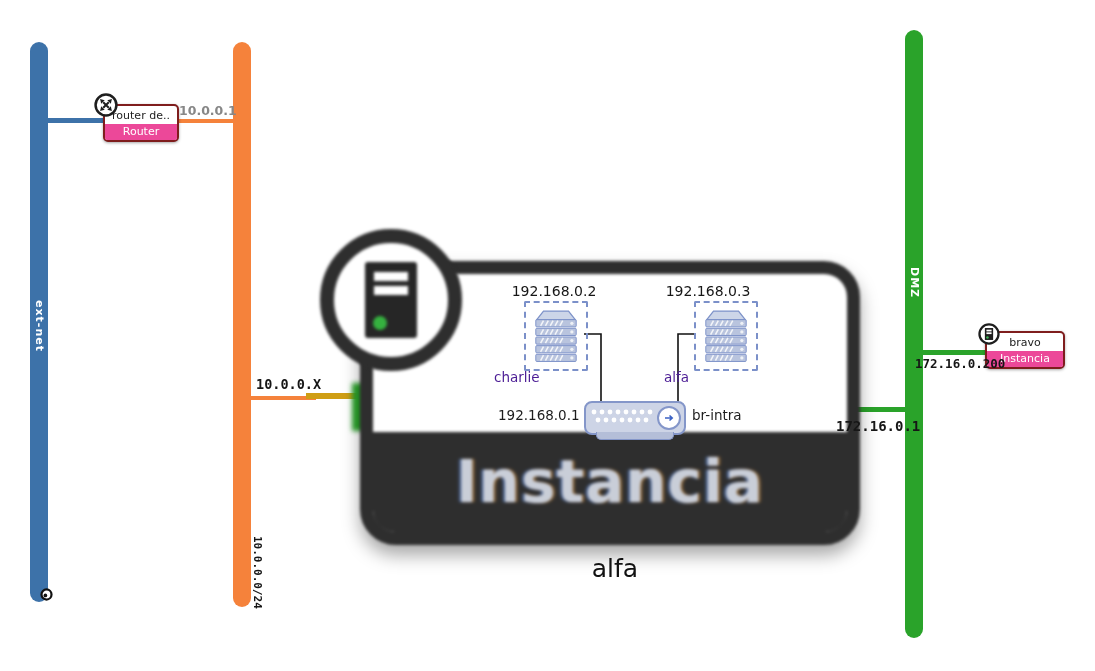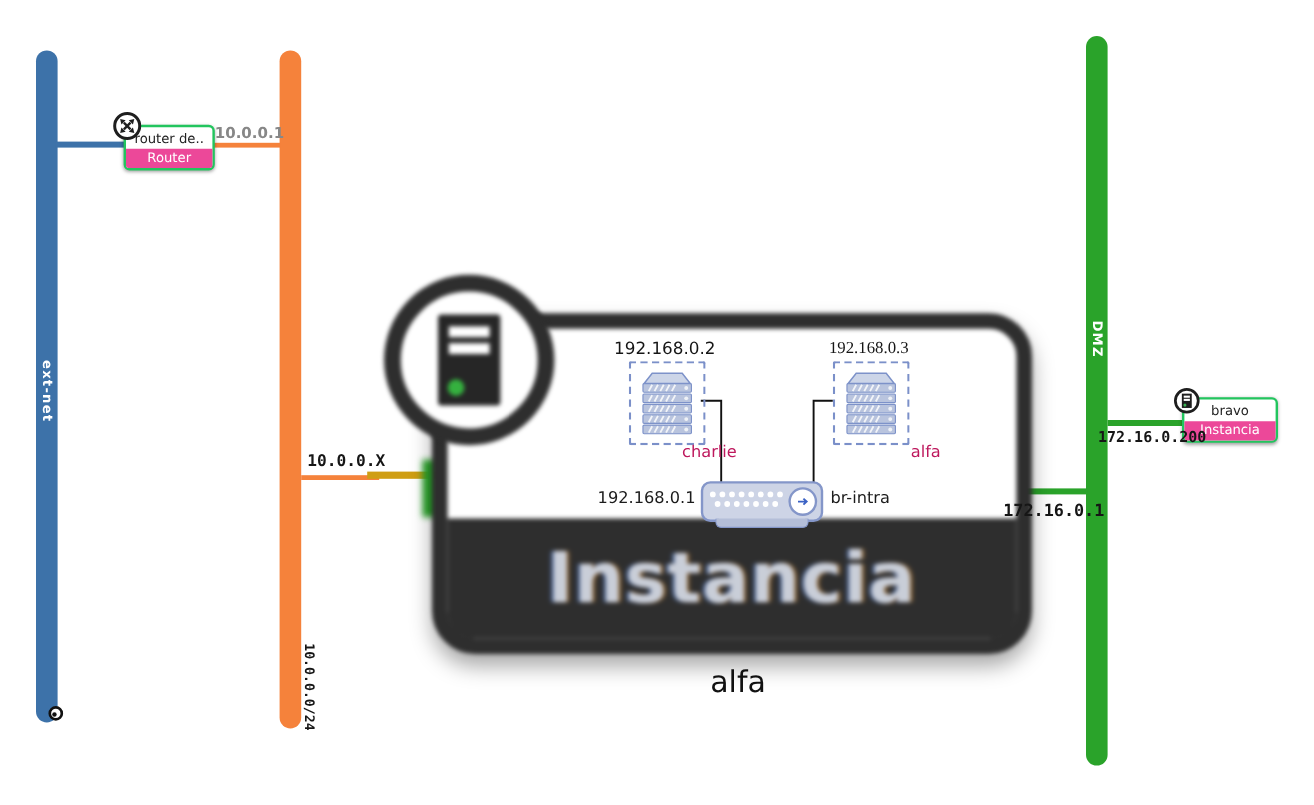--- a/index.html
+++ b/index.html
@@ -29,21 +29,21 @@
   #line-green-bravo{left:923px;top:350px;width:63px;height:5px;background:#2aa32a;}
   
   .iplabel{position:absolute;font-family:"DejaVu Sans Mono","Liberation Mono",monospace;
            font-weight:bold;color:#161616;z-index:5;white-space:nowrap;}
   #lbl-10001{left:179px;top:103px;font-size:12.5px;color:#878787;font-family:"DejaVu Sans","Liberation Sans",sans-serif;}
   #lbl-1000x{left:256px;top:376px;font-size:13.5px;}
   #lbl-subnet{left:251px;top:536px;font-size:11px;writing-mode:vertical-rl;}
   #lbl-172161{left:836px;top:390px;font-size:14px;margin-top:28px;}
   #lbl-17216200{left:915px;top:356px;font-size:12.5px;}
   
-  .node{position:absolute;background:#fff;border:2px solid #22c55e;border-radius:5px;
+  .node{position:absolute;background:#fff;border:2px solid #7f1d1d;border-radius:5px;
         z-index:4;box-shadow:0 1px 3px rgba(0,0,0,.35);}
   .node .nname{display:block;text-align:center;font-size:11px;padding:3px 2px 2px 2px;color:#222;white-space:nowrap;}
   .node .nbadge{display:block;text-align:center;font-size:11px;color:#fff;background:#ec4899;
                 padding:1px 0 2px 0;border-radius:0 0 2px 2px;}
   #node-router{left:103px;top:104px;width:72px;}
   #node-bravo{left:985px;top:331px;width:76px;}
   .nodeicon{position:absolute;z-index:5;}
   #node-router .nodeicon{left:-11px;top:-13px;}
   #node-bravo .nodeicon{left:-9px;top:-10px;}
   
@@ -69,22 +69,22 @@
   }
   #bigcircle .srv{position:relative;width:52px;height:76px;background:#262626;border-radius:3px;}
   #bigcircle .srv .bar{position:absolute;left:9px;width:34px;height:9px;background:#fff;}
   #bigcircle .srv .bar.b1{top:10px;} #bigcircle .srv .bar.b2{top:24px;}
   #bigcircle .srv .dot{position:absolute;left:8px;bottom:8px;width:14px;height:14px;border-radius:50%;background:#35b13f;}
   
   .vmbox{position:absolute;width:60px;height:66px;border:2px dashed #7b90c9;border-radius:2px;
          z-index:6;display:flex;align-items:center;justify-content:center;background:transparent;}
   #vm-charlie{left:524px;top:301px;} #vm-delta{left:694px;top:301px;}
   .vmip{position:absolute;width:120px;text-align:center;font-size:14px;color:#161616;z-index:6;}
-  #ip-charlie{left:494px;top:283px;} #ip-delta{left:664px;top:283px;font-family:Liberation Serif, serif;}
-  .vmname{position:absolute;width:120px;text-align:right;font-size:13.5px;color:#be185d;z-index:6;}
+  #ip-charlie{left:494px;top:283px;} #ip-delta{left:648px;top:283px;}
+  .vmname{position:absolute;width:120px;text-align:left;font-size:13.5px;color:#4c1d95;z-index:6;}
   #name-charlie{left:494px;top:369px;} #name-delta{left:664px;top:369px;}
   #innerlines{position:absolute;left:580px;top:330px;z-index:5;}
   
   #switch{position:absolute;left:584px;top:401px;width:98px;height:30px;background:#cdd4e6;
           border:2px solid #8496c9;border-radius:8px;z-index:6;}
   #switch .base{position:absolute;left:10px;right:10px;bottom:-7px;height:7px;background:#b4bed8;
                 border:1px solid #8496c9;border-top:none;border-radius:0 0 5px 5px;}
   #switch .arrowcircle{position:absolute;right:3px;top:3px;width:20px;height:20px;background:#fff;
           border:2px solid #8496c9;border-radius:50%;display:flex;align-items:center;justify-content:center;}
   #lbl-bridge-ip{position:absolute;left:498px;top:407px;width:80px;text-align:left;font-size:13.5px;z-index:6;}

